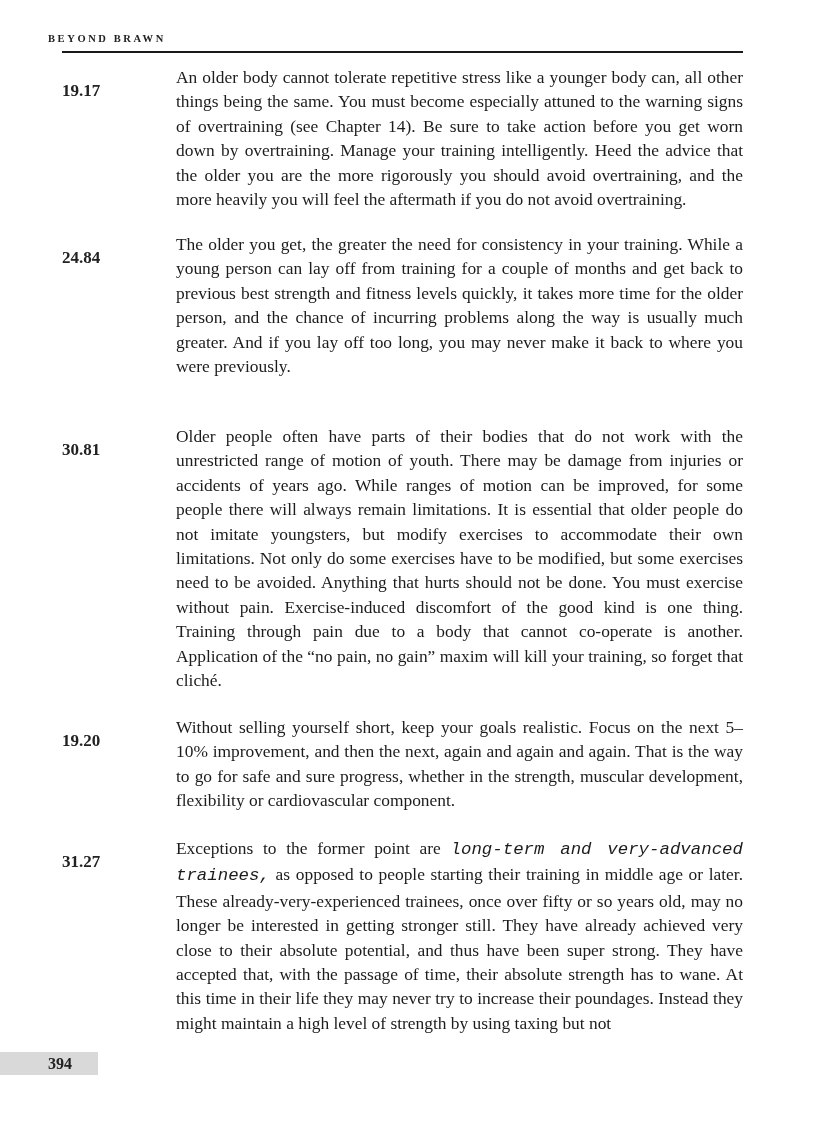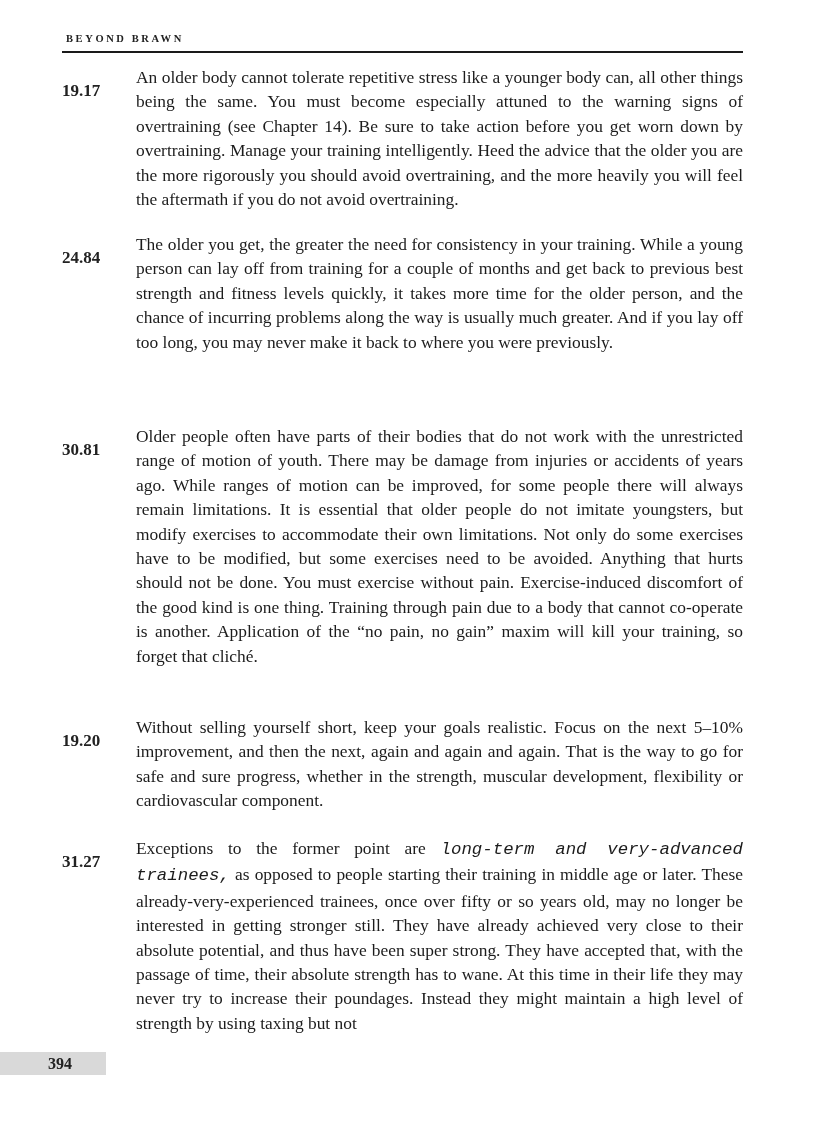--- a/index.html
+++ b/index.html
@@ -1,46 +1,45 @@
 <!DOCTYPE html>
 <html><head>
 <meta charset="utf-8">
 <style>
   html, body { margin: 0; padding: 0; background: #ffffff; }
   body { width: 816px; height: 1123px; position: relative; overflow: hidden; }
   .running-head {
-    position: absolute; left: 66px; top: 33px;
+    position: absolute; left: 48px; top: 33px;
     font-family: "Liberation Serif", "DejaVu Serif", serif;
     font-weight: bold; font-size: 10.5px; letter-spacing: 2.6px;
     color: #222;
   }
   .head-rule {
     position: absolute; left: 62px; top: 51px; width: 681px; height: 2px;
     background: #1a1a1a;
   }
   .para {
     position: absolute; left: 62px; width: 681px;
   }
   .para-num {
     position: absolute; left: 0; top: 14px;
     font-family: "Liberation Serif", "DejaVu Serif", serif;
     font-weight: bold; font-size: 17px; color: #222;
     line-height: 24.4px;
   }
   .para-text {
-    margin-left: 74px;
+    margin-left: 114px;
     font-family: "Liberation Serif", "DejaVu Serif", serif;
     font-size: 17.4px; line-height: 24.4px; color: #1c1c1c;
     text-align: justify;
   }
   .para-text em { font-style: italic; font-family: Liberation Mono, monospace; }
   .page-num-box {
     position: absolute; left: 0; top: 1052px; width: 98px; height: 23px;
     background: #d9d9d9;
-    padding-left: 8px;
   }
   .page-num {
     position: absolute; left: 48px; top: 0;
     font-family: "Liberation Serif", "DejaVu Serif", serif;
     font-size: 16px; font-weight: bold; line-height: 23px; color: #222;
   }
 </style>
 </head>
 <body>
 

